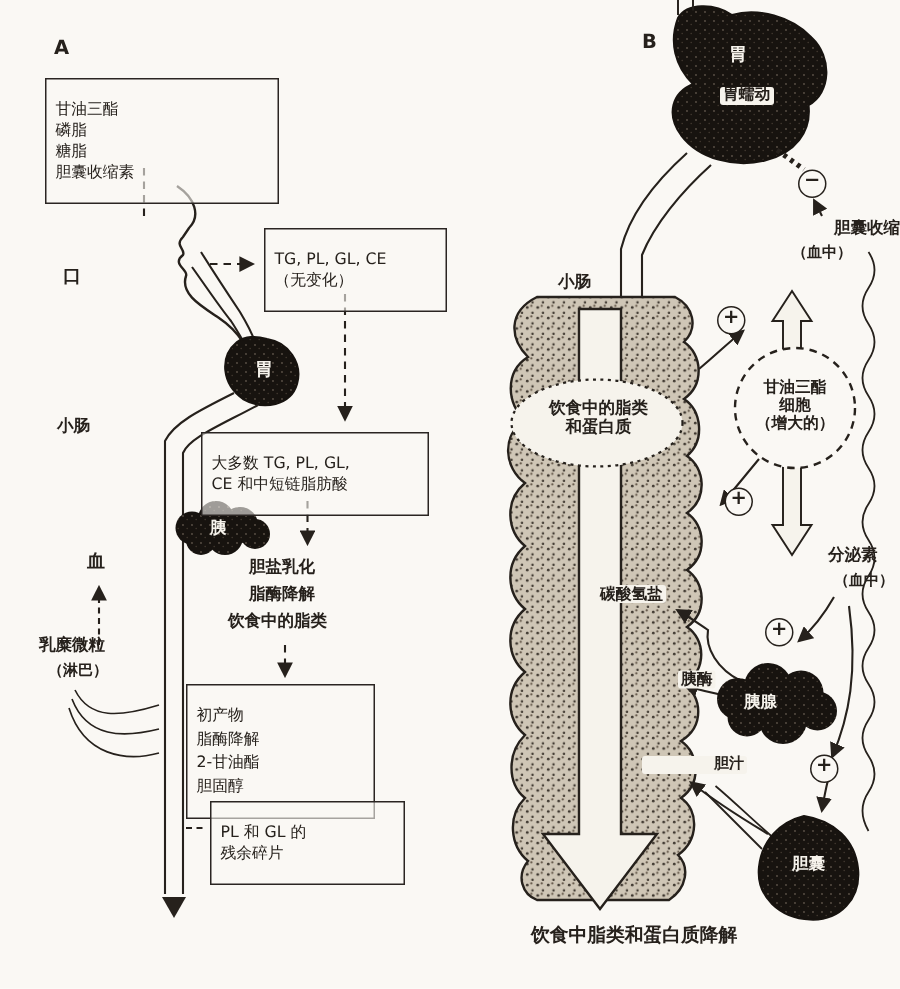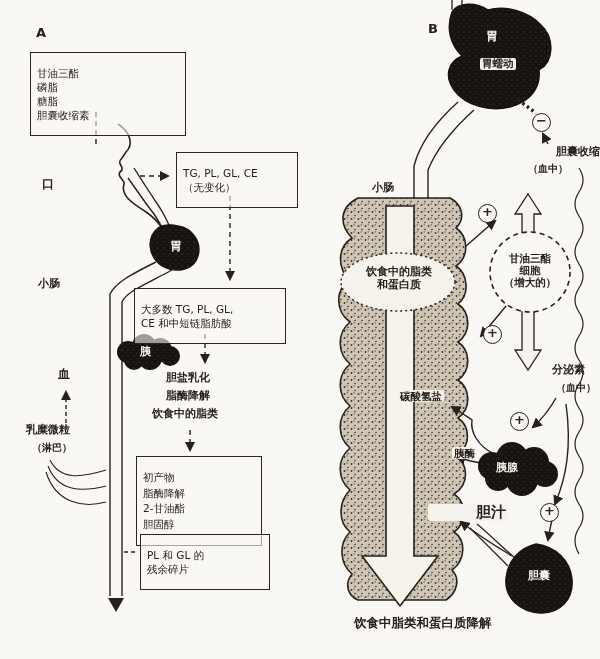--- a/index.html
+++ b/index.html
@@ -162,21 +162,21 @@
   <div class="lbl white" style="left:140px;top:346px;">胰</div>
 
   <div class="lbl" style="left:166px;top:372px;">胆盐乳化</div>
   <div class="lbl" style="left:166px;top:390px;">脂酶降解</div>
   <div class="lbl" style="left:152px;top:408px;">饮食中的脂类</div>
 
   <div class="lbl" style="left:58px;top:368px;font-size:12px;">血</div>
   <div class="lbl" style="left:26px;top:424px;">乳糜微粒</div>
   <div class="lbl small" style="left:32px;top:442px;">（淋巴）</div>
 
-  <div class="box" style="left:136px;top:456px;width:112px;line-height:15.5px;">
+  <div class="box" style="left:124px;top:456px;width:112px;line-height:15.5px;">
     <div>初产物</div>
     <div>脂酶降解</div>
     <div>2-甘油酯</div>
     <div>胆固醇</div>
   </div>
 
   <div class="box center" style="left:140px;top:534px;width:116px;">
     <div>PL 和 GL 的</div>
     <div>残余碎片</div>
   </div>
@@ -208,18 +208,18 @@
   <div class="sym" style="left:483px;top:325px;">+</div>
   <div class="sym" style="left:510px;top:412px;">+</div>
   <div class="sym" style="left:540px;top:503px;">+</div>
 
   <div class="lbl" style="left:552px;top:364px;">分泌素</div>
   <div class="lbl small" style="left:556px;top:382px;">（血中）</div>
 
   <div class="lbl chip" style="left:398px;top:390px;font-size:10.5px;">碳酸氢盐</div>
   <div class="lbl chip" style="left:452px;top:447px;font-size:10.5px;">胰酶</div>
   <div class="lbl white" style="left:496px;top:462px;">胰腺</div>
-  <div class="lbl chip" style="left:428px;top:504px;font-size:15px;padding-left:48px;">胆汁</div>
+  <div class="lbl chip" style="left:428px;top:504px;font-size:10px;padding-left:48px;">胆汁</div>
   <div class="lbl white" style="left:528px;top:570px;">胆囊</div>
 
   <div class="lbl caption" style="left:330px;top:616px;">饮食中脂类和蛋白质降解</div>
 
 </div>
 
 </body></html>

